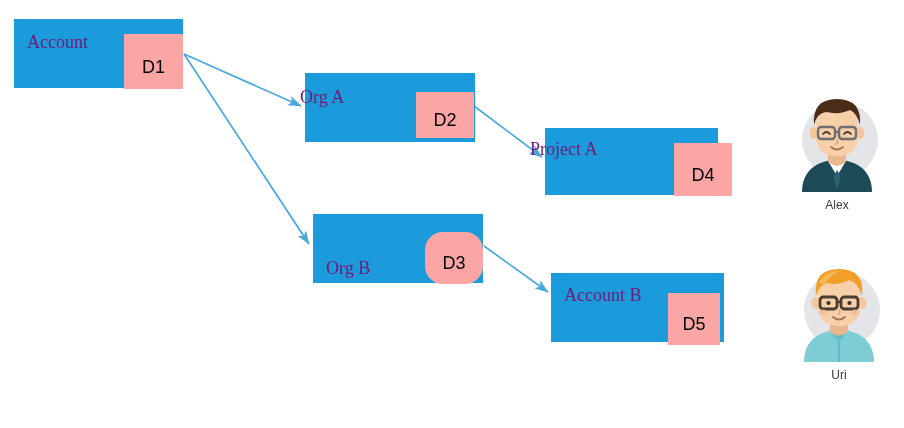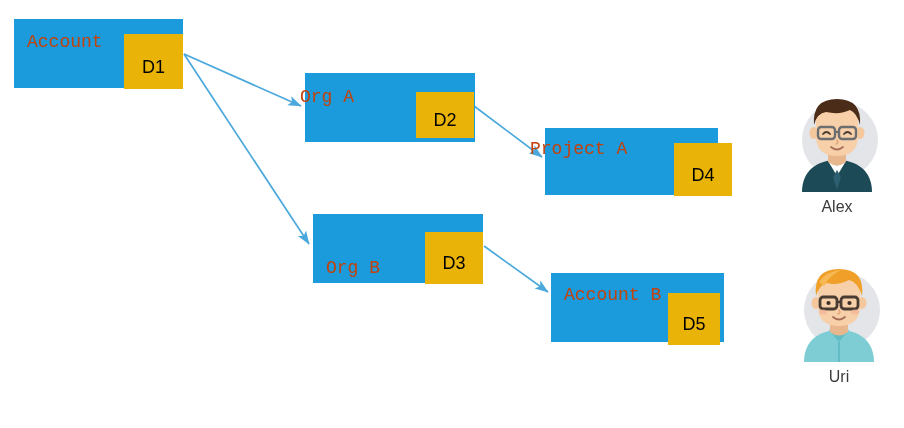--- a/index.html
+++ b/index.html
@@ -17,29 +17,29 @@
   }
   .node {
     position: absolute;
   }
   .node-blue {
     position: absolute;
     background: #1B9BDB;
   }
   .node-label {
     position: absolute;
-    color: #c2410c;
+    color: #701a75;
     font-size: 18px;
-    font-family: Liberation Mono, monospace;
+    font-family: Liberation Serif, serif;
     white-space: nowrap;
     line-height: 1;
   }
   .node-green {
     position: absolute;
-    background: #eab308;
+    background: #fca5a5;
     display: flex;
     align-items: center;
     justify-content: center;
     text-align: right;
   }
   .node-green span {
     color: #000000;
     font-size: 18px;
     font-family: "Liberation Sans", sans-serif;
     line-height: 1;
@@ -54,21 +54,21 @@
     pointer-events: none;
   }
   .person {
     position: absolute;
     width: 96px;
     text-align: center;
   }
   .person-name {
     display: block;
     margin-top: 6px;
-    font-size: 16px;
+    font-size: 12px;
     color: #3b3b3b;
     font-family: "Liberation Sans", sans-serif;
   }
   .avatar-svg {
     display: block;
     margin: 0 auto;
   }
 </style>
 </head>
 <body>
@@ -99,21 +99,21 @@
     <div class="node-blue" style="left:305px; top:73px; width:170px; height:69px;"></div>
     <div class="node-label" style="left:300px; top:88px;">Org A</div>
     <div class="node-green" style="left:416px; top:92px; width:58px; height:46px;">
       <span>D2</span>
     </div>
   </div>
 
   <div class="node">
     <div class="node-blue" style="left:313px; top:214px; width:170px; height:69px;"></div>
     <div class="node-label" style="left:326px; top:229px;margin-top:30px;">Org B</div>
-    <div class="node-green" style="left:425px; top:232px; width:58px; height:52px;">
+    <div class="node-green" style="left:425px; top:232px; width:58px; height:52px;border-radius:18px;">
       <span>D3</span>
     </div>
   </div>
 
   <div class="node">
     <div class="node-blue" style="left:545px; top:128px; width:173px; height:67px;"></div>
     <div class="node-label" style="left:530px; top:140px;">Project A</div>
     <div class="node-green" style="left:674px; top:143px; width:58px; height:53px;">
       <span>D4</span>
     </div>

